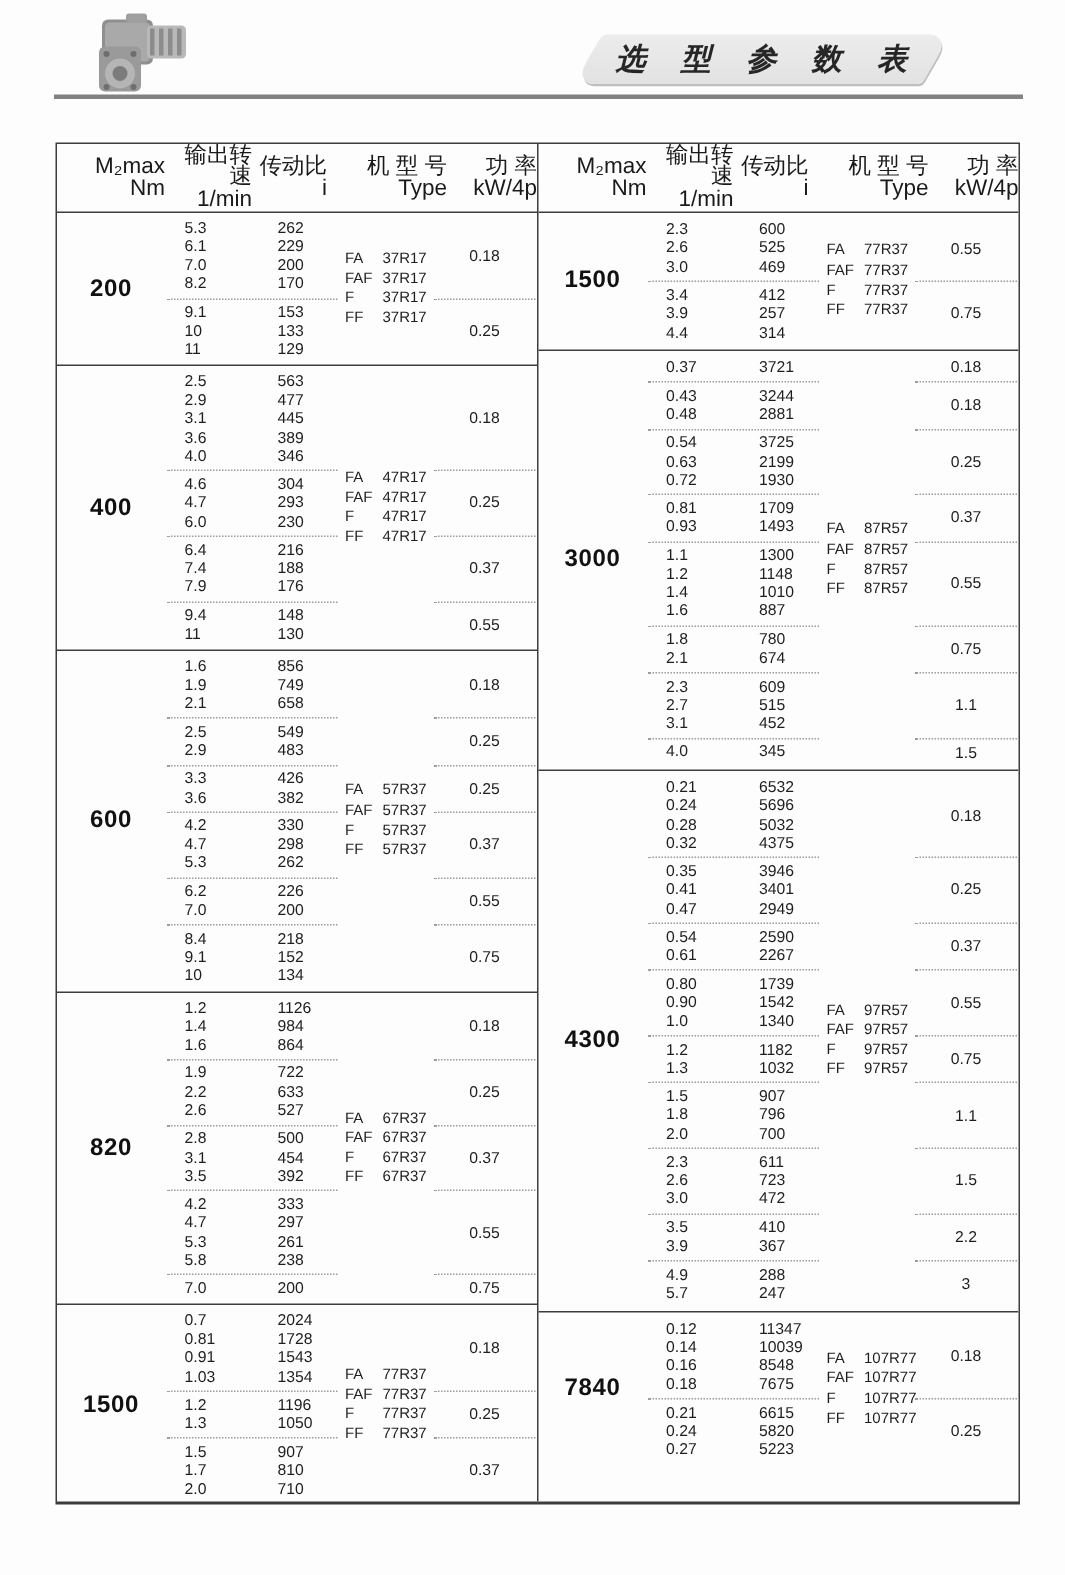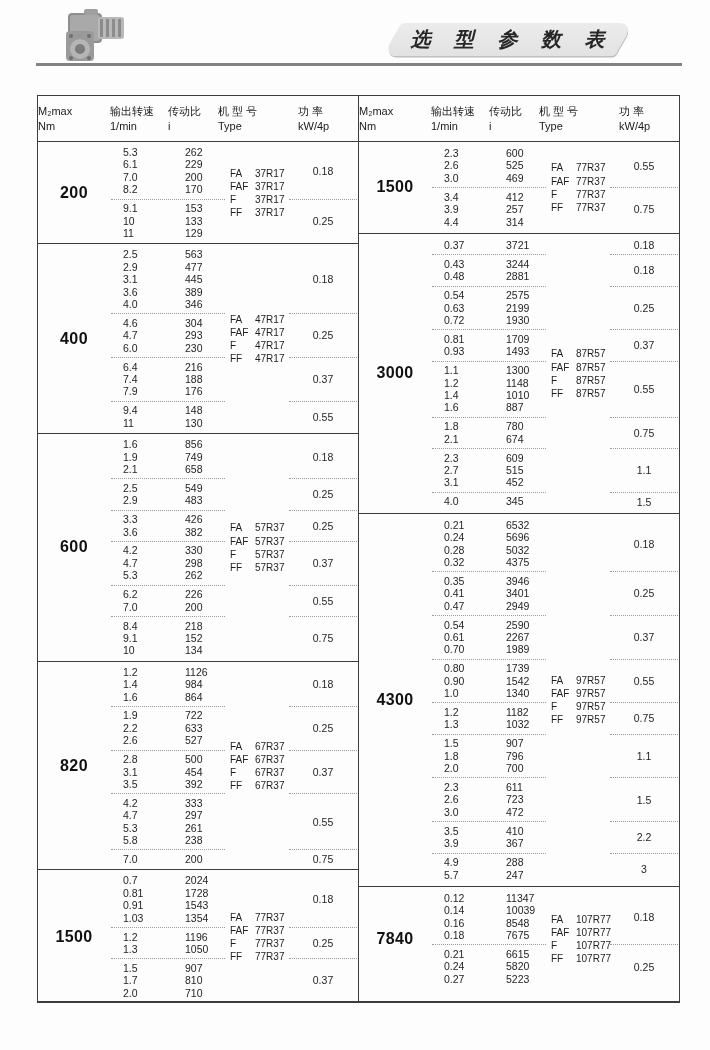--- a/index.html
+++ b/index.html
@@ -27,21 +27,21 @@
 
   
   .tables{
     position:absolute;left:37px;top:95px;width:643px;height:908px;
     border:1.5px solid #3d3d3d;border-bottom-width:2.5px;
     display:flex;box-sizing:border-box;background:#fdfdfd;overflow:hidden;
   }
   .half{flex:1;display:flex;flex-direction:column;min-width:0;}
   .half.left{border-right:1.5px solid #3d3d3d;}
   .thead{height:45px;flex:none;border-bottom:1.5px solid #3d3d3d;display:flex;align-items:center;}
-  .hcell{text-align:left;font-size:11px;line-height:14.5px;color:#1a1a1a;}
+  .hcell{text-align:right;font-size:15px;line-height:14.5px;color:#1a1a1a;}
   .hc1{width:72px}.hc2{width:58px}.hc3{width:50px}.hc4{width:80px}.hc5{width:60px}
 
   .sections{flex:1;display:flex;flex-direction:column;}
   .section{position:relative;border-bottom:1.6px solid #3d3d3d;padding:4px 0;}
   .half.right .section{padding:5px 0;}
   .section:last-child{border-bottom:none;}
 
   .m2max{
     position:absolute;left:0;top:50%;transform:translateY(-50%);
     width:72px;text-align:center;font-weight:bold;font-size:16px;letter-spacing:.4px;color:#111;
@@ -672,21 +672,21 @@
                 <div class="power">0.18</div>
               </div>
               <div class="sep">
                 <i class="d1"></i>
                 <i class="d2"></i>
               </div>
               <div class="group">
                 <div class="rows">
                   <div class="row">
                     <span class="speed">0.54</span>
-                    <span class="ratio">2575</span>
+                    <span class="ratio">3725</span>
                   </div>
                   <div class="row">
                     <span class="speed">0.63</span>
                     <span class="ratio">2199</span>
                   </div>
                   <div class="row">
                     <span class="speed">0.72</span>
                     <span class="ratio">1930</span>
                   </div>
                 </div>
@@ -845,24 +845,20 @@
               <div class="group">
                 <div class="rows">
                   <div class="row">
                     <span class="speed">0.54</span>
                     <span class="ratio">2590</span>
                   </div>
                   <div class="row">
                     <span class="speed">0.61</span>
                     <span class="ratio">2267</span>
                   </div>
-                  <div class="row">
-                    <span class="speed">0.70</span>
-                    <span class="ratio">1989</span>
-                  </div>
                 </div>
                 <div class="power">0.37</div>
               </div>
               <div class="sep">
                 <i class="d1"></i>
                 <i class="d2"></i>
               </div>
               <div class="group">
                 <div class="rows">
                   <div class="row">

